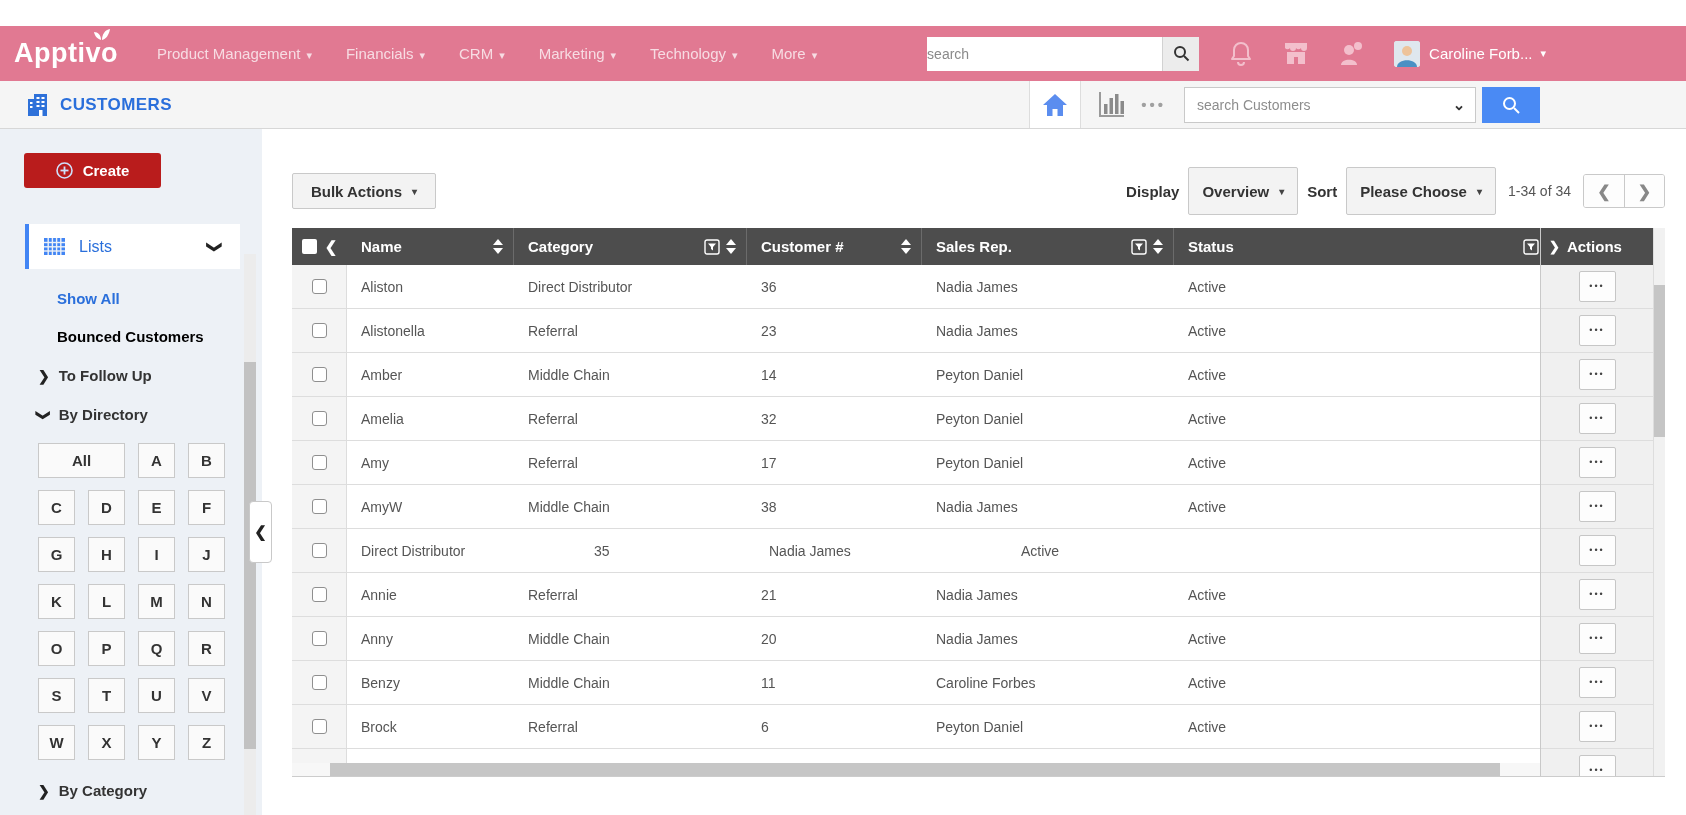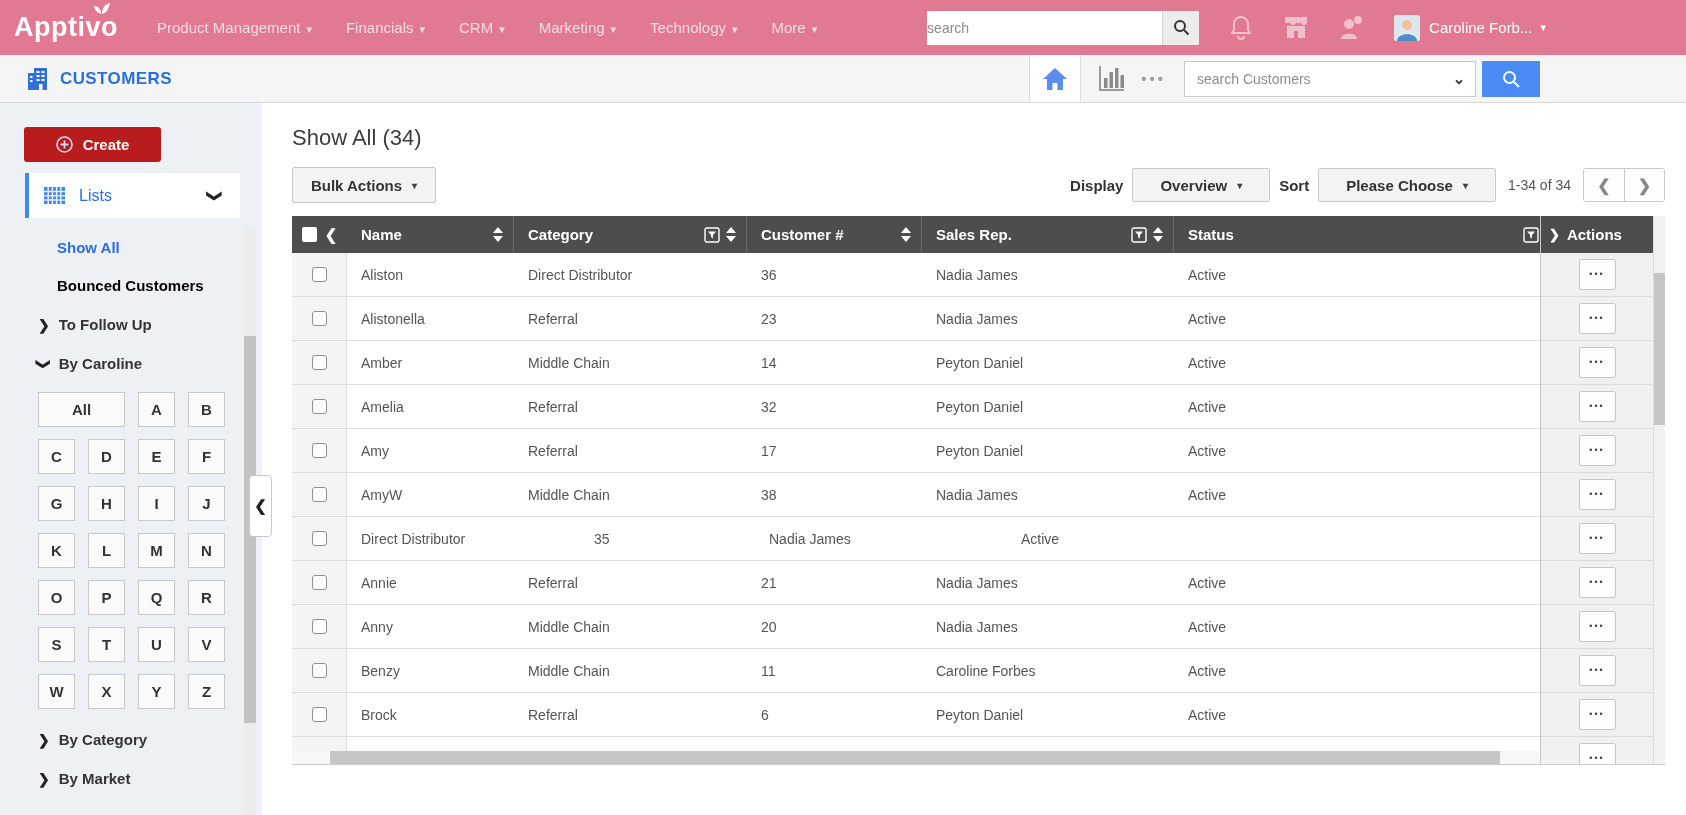--- a/index.html
+++ b/index.html
@@ -1,21 +1,21 @@
 <!DOCTYPE html>
 <html><head>
 <meta charset="utf-8">
 <style>
   * { margin:0; padding:0; box-sizing:border-box; }
   html,body { width:1686px; height:815px; overflow:hidden; background:#fff;
               font-family:"Liberation Sans", sans-serif; }
   .page { width:1686px; height:815px; position:relative; overflow:hidden; }
 
   
-  .topnav { height:55px; background:#e17992; display:flex; align-items:center; padding:0 140px 0 14px; }
+  .topnav { height:55px; background:#e17992; display:flex; align-items:center; padding:0 140px 0 14px;margin-top:26px; }
   .logo { color:#fff; font-size:27px; font-weight:bold; letter-spacing:.5px; position:relative; margin-right:22px; }
   .logo svg { position:absolute; top:-9px; right:8px; }
   .menu-item { color:#f7dce3; font-size:15px; margin:0 17px; cursor:pointer; white-space:nowrap; }
   .menu-item .caret { font-size:11px; margin-left:6px; }
   .top-search { margin-left:auto; display:flex; height:34px; }
   .top-search input { width:235px; border:none; outline:none; padding:0 0; font-size:14px; color:#444;
                       font-family:"Liberation Sans", sans-serif; }
   .top-search input::placeholder { color:#8a8a8a; }
   .top-search .btn { width:37px; background:#ececec; border:none; border-left:1px solid #d2d2d2;
                      display:flex; align-items:center; justify-content:center; cursor:pointer; }
@@ -44,21 +44,21 @@
 
   
   .content { display:flex; height:712px; position:relative; }
   .sidebar { width:262px; background:#edf1f6; flex-shrink:0; position:relative; overflow:hidden; }
   .main { flex:1; background:#fff; padding:22px 0 0 30px; position:relative; overflow:hidden; }
 
   
   .create-btn { margin:24px 0 0 24px; width:137px; height:35px; background:#b91c1c; border:none; border-radius:3px;
                 color:#fff; font-weight:bold; font-size:15px; display:flex; align-items:center; justify-content:center;
                 gap:10px; cursor:pointer; font-family:"Liberation Sans", sans-serif; }
-  .lists-item { margin:11px 22px 0 25px; height:45px; background:#fff; border-left:4px solid #4285f4;
+  .lists-item { margin:36px 22px 0 25px; height:45px; background:#fff; border-left:4px solid #4285f4;
                 display:flex; align-items:center; cursor:pointer; }
   .lists-item .grid-ico { margin-left:15px; }
   .lists-item .lbl { color:#2a6fdb; font-size:16px; margin-left:14px; }
   .lists-item .chev { margin-left:auto; margin-right:18px; color:#222; font-weight:bold; font-size:15px;
                       transform:rotate(90deg); display:inline-block; }
   .side-link { margin:21px 0 0 57px; font-size:15px; font-weight:bold; color:#000000; cursor:pointer; }
   .side-link.active { color:#2a6fdb; }
   .side-group { margin:22px 0 0 38px; display:flex; align-items:center; gap:9px; font-size:15px; font-weight:bold;
                 color:#333; cursor:pointer; }
   .side-group .chev { font-size:14px; font-weight:bold; color:#222; }
@@ -74,21 +74,21 @@
                      border:1px solid #c9c9c9; border-radius:4px; z-index:6; display:flex; align-items:center;
                      justify-content:center; color:#222; font-weight:bold; font-size:15px; cursor:pointer; }
 
   
   .view-title { font-size:22px; color:#3d3d3d; }
   .toolbar { margin-top:16px; display:flex; align-items:center; padding-right:21px; }
   .gbtn { background:#f3f3f3; border:1px solid #c9c9c9; border-radius:2px; color:#333; font-weight:bold; font-size:15px;
           display:flex; align-items:center; justify-content:center; gap:10px; cursor:pointer;
           font-family:"Liberation Sans", sans-serif; }
   .bulk-btn { width:144px; height:36px; }
-  .sel-btn { height:34px; padding:0 27px; }
+  .sel-btn { height:48px; padding:0 13px; }
   .sel-btn .caret, .bulk-btn .caret { font-size:10px; color:#444; }
   .tb-label { font-weight:bold; font-size:15px; color:#333; margin:0 9px; }
   .range { color:#555; font-size:14px; margin:0 12px; white-space:nowrap; }
   .pager { display:flex; border:1px solid #c9c9c9; border-radius:3px; overflow:hidden; }
   .pager .pbtn { width:40px; height:32px; background:#fdfdfd; border:none; color:#888; font-size:16px; font-weight:bold;
                  cursor:pointer; display:flex; align-items:center; justify-content:center; }
   .pager .pbtn + .pbtn { border-left:1px solid #c9c9c9; }
   .spacer { flex:1; }
 
   
@@ -266,21 +266,21 @@
 
       <div class="side-link active">Show All</div>
       <div class="side-link">Bounced Customers</div>
 
       <div class="side-group">
         <span class="chev">❯</span>
         <span>To Follow Up</span>
       </div>
       <div class="side-group">
         <span class="chev down">❯</span>
-        <span>By Caroline</span>
+        <span>By Directory</span>
       </div>
 
       <div class="letters" id="letter-grid">
           <button class="letter all">All</button>
           <button class="letter">A</button>
           <button class="letter">B</button>
           <button class="letter">C</button>
           <button class="letter">D</button>
           <button class="letter">E</button>
           <button class="letter">F</button>
@@ -318,21 +318,20 @@
       <div class="side-scroll">
         <div class="thumb"></div>
       </div>
     </div>
 
     <div class="collapse-handle">
       <span>❮</span>
     </div>
 
     <div class="main">
-      <div class="view-title">Show All (34)</div>
 
       <div class="toolbar">
         <button class="gbtn bulk-btn">
           <span>Bulk Actions</span>
           <span class="caret">▾</span>
         </button>
         <span class="spacer"></span>
         <span class="tb-label">Display</span>
         <button class="gbtn sel-btn">
           <span>Overview</span>

